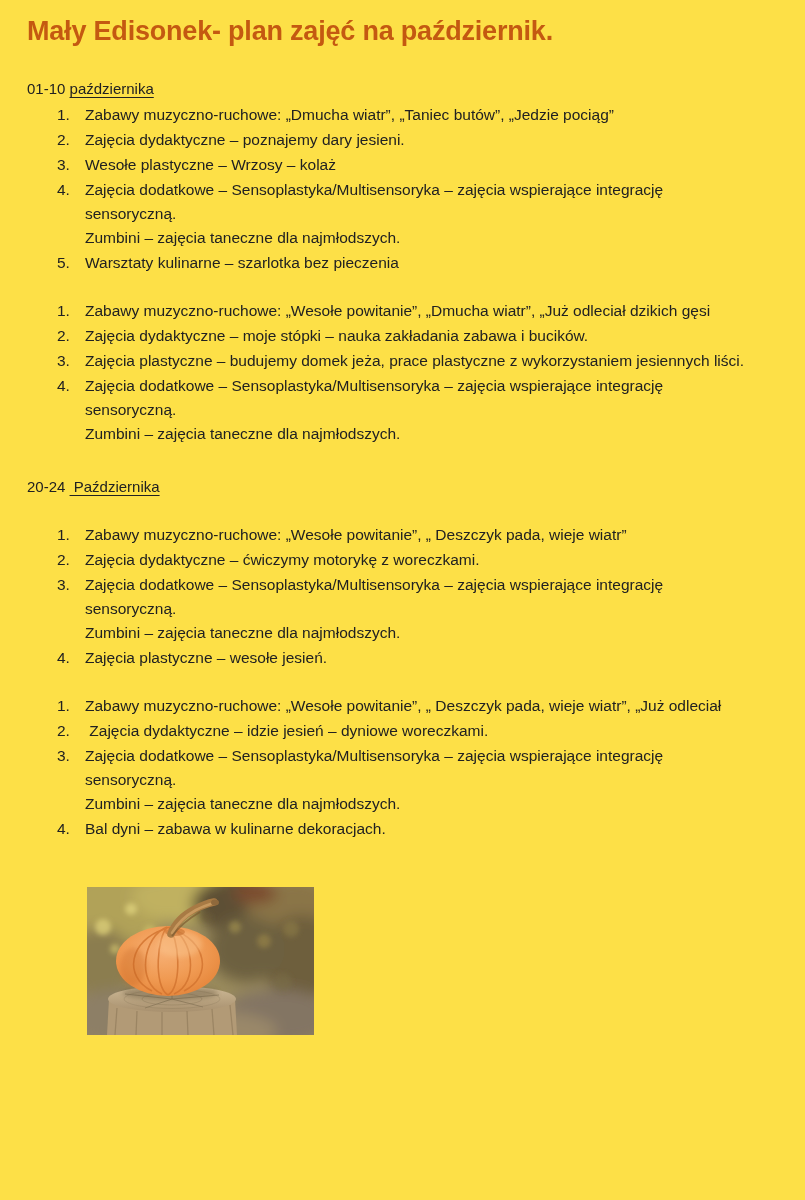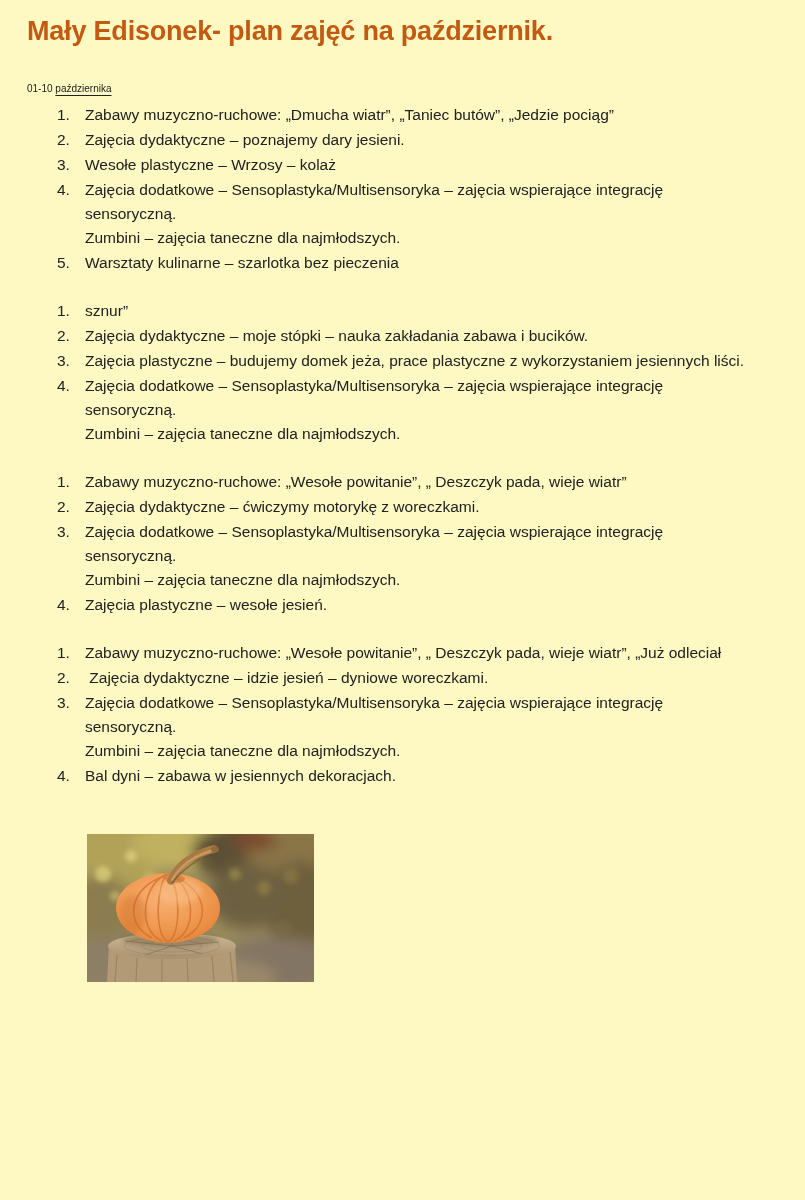--- a/index.html
+++ b/index.html
@@ -2,36 +2,36 @@
 <html lang="pl"><head>
 <meta charset="utf-8">
 <style>
   * { box-sizing: border-box; }
   html, body { margin: 0; padding: 0; background: #ffffff; }
   .page {
     position: relative;
     width: 805px;
     height: 1200px;
     margin: 0 auto;
-    background: #fef9c3;
+    background: #fde047;
     padding: 14px 30px 0 27px;
     overflow: hidden;
     font-family: "Liberation Sans", sans-serif;
     color: #212121;
   }
   .doc-title {
     font-size: 27px;
     font-weight: 700;
     line-height: 34px;
     letter-spacing: -0.2px;
     margin: 0 0 18px 0;
     color: #C45911;
   }
   .section-heading {
-    font-size: 10px;
+    font-size: 15px;
     line-height: 25px;
     margin-top: 28px;
     white-space: pre;
     color: #212121;
   }
   .heading-date {
     text-decoration: underline;
     text-decoration-thickness: 1px;
     text-underline-offset: 3px;
   }
@@ -85,38 +85,39 @@
             <span class="num">5.</span>
             <div class="content"><div class="line">Warsztaty kulinarne – szarlotka bez pieczenia</div></div>
           </div>
         </div>
     </div>
 
     <div class="section">
       <div class="item-list">
           <div class="item">
             <span class="num">1.</span>
-            <div class="content"><div class="line">sznur”</div></div>
+            <div class="content"><div class="line">Zabawy muzyczno-ruchowe: „Wesołe powitanie”, „Dmucha wiatr”, „Już odleciał dzikich gęsi</div></div>
           </div>
           <div class="item">
             <span class="num">2.</span>
             <div class="content"><div class="line">Zajęcia dydaktyczne – moje stópki – nauka zakładania zabawa i bucików.</div></div>
           </div>
           <div class="item">
             <span class="num">3.</span>
             <div class="content"><div class="line">Zajęcia plastyczne – budujemy domek jeża, prace plastyczne z wykorzystaniem jesiennych liści.</div></div>
           </div>
           <div class="item">
             <span class="num">4.</span>
             <div class="content"><div class="line">Zajęcia dodatkowe – Sensoplastyka/Multisensoryka – zajęcia wspierające integrację</div><div class="line">sensoryczną.</div><div class="line">Zumbini – zajęcia taneczne dla najmłodszych.</div></div>
           </div>
         </div>
     </div>
 
     <div class="section">
+      <div class="section-heading"><span>20-24 </span><span class="heading-date"> Października</span></div>
       <div class="item-list">
           <div class="item">
             <span class="num">1.</span>
             <div class="content"><div class="line">Zabawy muzyczno-ruchowe: „Wesołe powitanie”, „ Deszczyk pada, wieje wiatr”</div></div>
           </div>
           <div class="item">
             <span class="num">2.</span>
             <div class="content"><div class="line">Zajęcia dydaktyczne – ćwiczymy motorykę z woreczkami.</div></div>
           </div>
           <div class="item">
@@ -139,21 +140,21 @@
           <div class="item">
             <span class="num">2.</span>
             <div class="content"><div class="line"> Zajęcia dydaktyczne – idzie jesień – dyniowe woreczkami.</div></div>
           </div>
           <div class="item">
             <span class="num">3.</span>
             <div class="content"><div class="line">Zajęcia dodatkowe – Sensoplastyka/Multisensoryka – zajęcia wspierające integrację</div><div class="line">sensoryczną.</div><div class="line">Zumbini – zajęcia taneczne dla najmłodszych.</div></div>
           </div>
           <div class="item">
             <span class="num">4.</span>
-            <div class="content"><div class="line">Bal dyni – zabawa w jesiennych dekoracjach.</div></div>
+            <div class="content"><div class="line">Bal dyni – zabawa w kulinarne dekoracjach.</div></div>
           </div>
         </div>
     </div>
   </div>
 
   <figure class="photo-figure">
     <svg viewBox="0 0 227 148" width="227" height="148" role="img">
       <defs>
         <filter id="b6" x="-60%" y="-60%" width="220%" height="220%">
             <feGaussianBlur stdDeviation="7"></feGaussianBlur>

